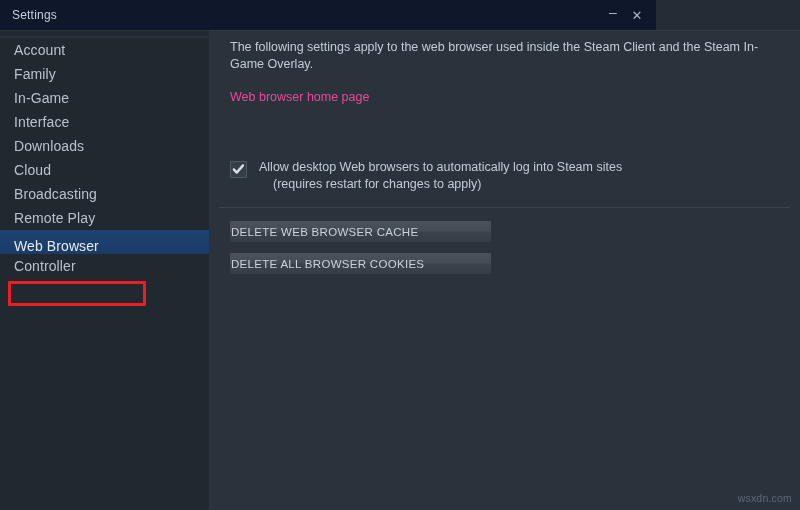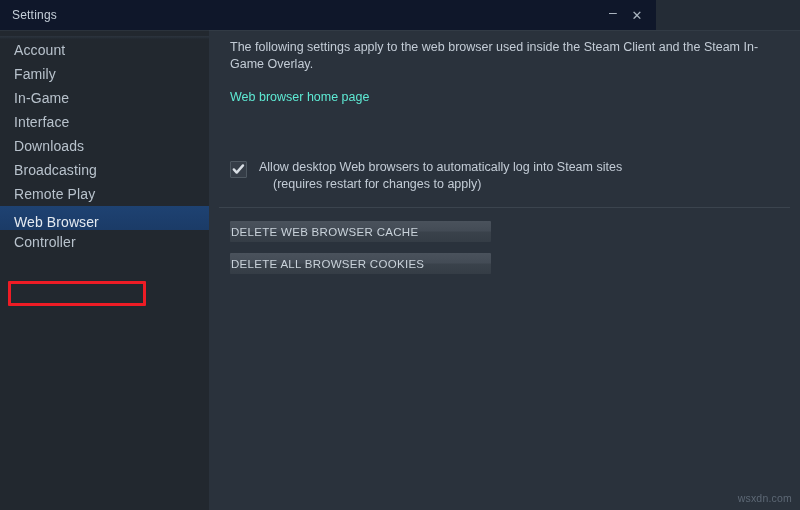--- a/index.html
+++ b/index.html
@@ -133,21 +133,21 @@
     font-size: 12.5px;
     line-height: 17px;
     color: #c3ccd6;
   }
 
   .field-label {
     position: absolute;
     left: 21px;
     top: 59px;
     font-size: 12.5px;
-    color: #5eead4;
+    color: #ec4899;
   }
 
   .home-input {
     position: absolute;
     left: 21px;
     top: 80px;
     width: 261px;
     height: 21px;
     box-sizing: border-box;
     background: #2b333d;
@@ -254,20 +254,23 @@
         <span class="label">Family</span>
       </div>
       <div class="side-item">
         <span class="label">In-Game</span>
       </div>
       <div class="side-item">
         <span class="label">Interface</span>
       </div>
       <div class="side-item">
         <span class="label">Downloads</span>
+      </div>
+      <div class="side-item">
+        <span class="label">Cloud</span>
       </div>
       <div class="side-item">
         <span class="label">Broadcasting</span>
       </div>
       <div class="side-item">
         <span class="label">Remote Play</span>
       </div>
       <div class="side-item selected">
         <span class="label">Web Browser</span>
       </div>

